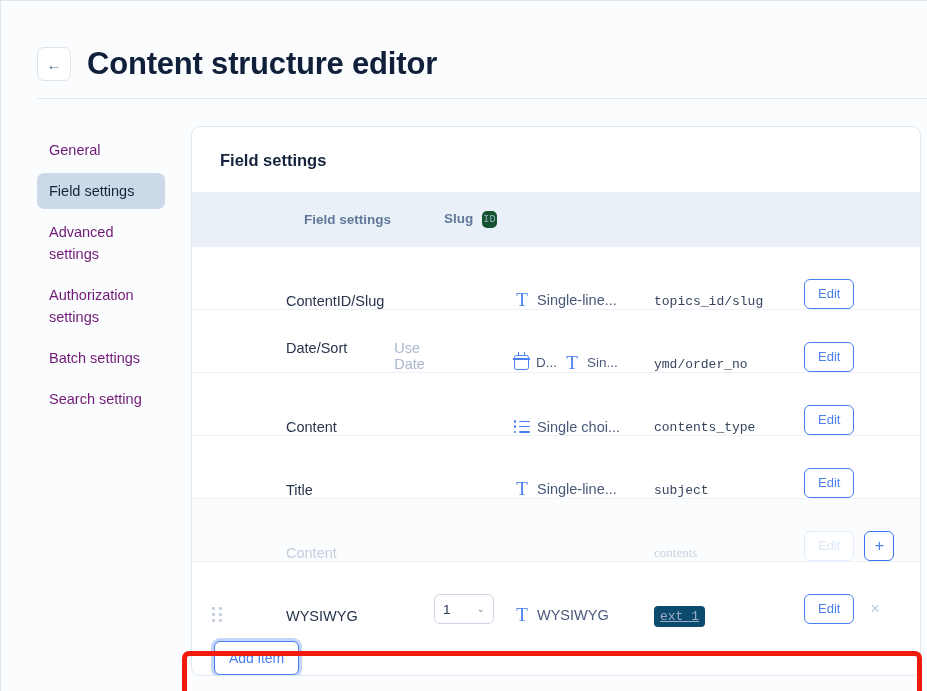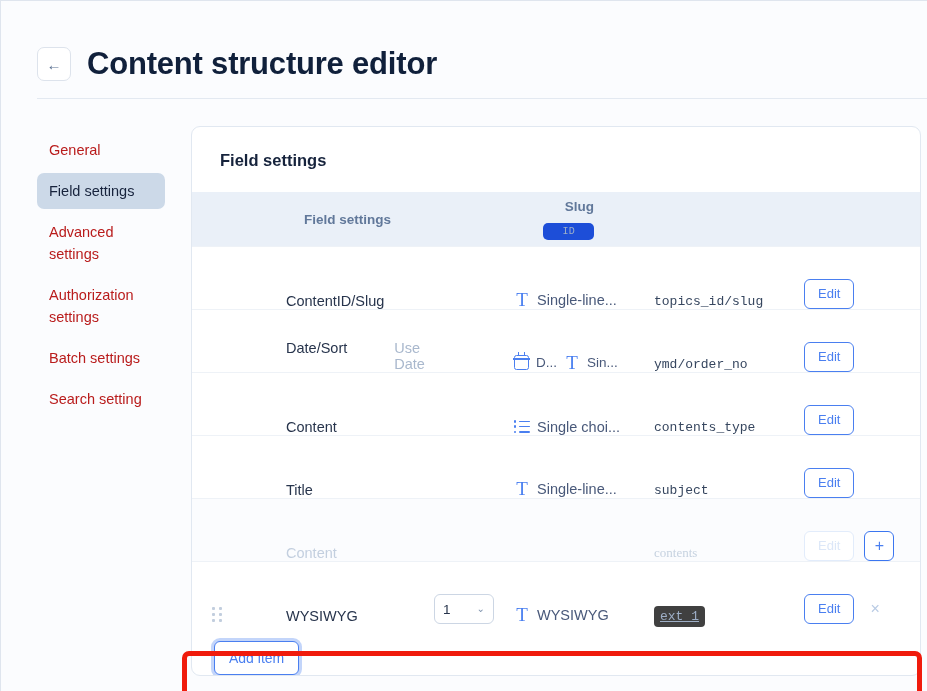--- a/index.html
+++ b/index.html
@@ -67,21 +67,21 @@
     flex: none;
     padding-top: 33px;
   }
   .nav-item {
     display: block;
     padding: 7px 12px;
     margin-bottom: 5px;
     border-radius: 7px;
     font-size: 14.5px;
     line-height: 1.52;
-    color: #b91c1c;
+    color: #701a75;
     cursor: pointer;
     max-width: 128px;
   }
   .nav-item.active {
     background: #ccd9e8;
     color: #17233c;
   }
 
   
   .card-area {
@@ -127,49 +127,48 @@
   .c-handle { width: 32px; flex: none; padding-left: 20px; }
   .c-name   { width: 210px; flex: none; padding-left: 62px; }
   .c-sel    { width: 80px;  flex: none; }
   .c-type   { width: 140px; flex: none; }
   .c-slug   { width: 150px; flex: none; }
   .c-act    { flex: 1; display: flex; align-items: center; gap: 10px; }
 
   .thead .c-name { padding-left: 62px; }
   .thead .c-type { margin-left: 0; }
 
-  .slug-head { display: flex; align-items: flex-end; gap: 9px; flex-direction: column; }
+  .slug-head { display: flex; align-items: flex-start; gap: 9px; }
   .id-badge {
-    background: #1d4ed8;
+    background: #14532d;
     color: #9fb0c8;
     font-family: "Liberation Mono", monospace;
     font-size: 10px;
     font-weight: normal;
-    padding: 3px 19px;
+    padding: 3px 1px;
     border-radius: 5px;
     letter-spacing: .3px;
-    margin-left: 21px;
   }
 
   .field-name-cell { display: flex; align-items: baseline; gap: 7px; }
   .muted-sub { color: #a9b8cd; font-size: 14.5px; margin-left: 40px; }
 
   .type-cell { display: flex; align-items: center; gap: 7px; color: #49597a; font-size: 14.5px; }
   .type-cell .tlabel { white-space: nowrap; }
   .type-cell .small { font-size: 13.5px; }
 
   .slug-cell {
     font-family: "Liberation Mono", monospace;
     font-size: 13px;
     color: #36465f;
     white-space: nowrap;
   }
   .slug-cell.ghost { color: #c6d2e0; font-family: Liberation Serif, serif; }
   .slug-cell.chip {
-    background: #404040;
+    background: #0c4a6e;
     color: #9daec6;
     padding: 3px 6px;
     border-radius: 4px;
     text-decoration: underline;
   }
 
   
   .ico { display: inline-flex; align-items: center; justify-content: center; flex: none; }
   .ico-T {
     font-family: "Liberation Serif", serif;

